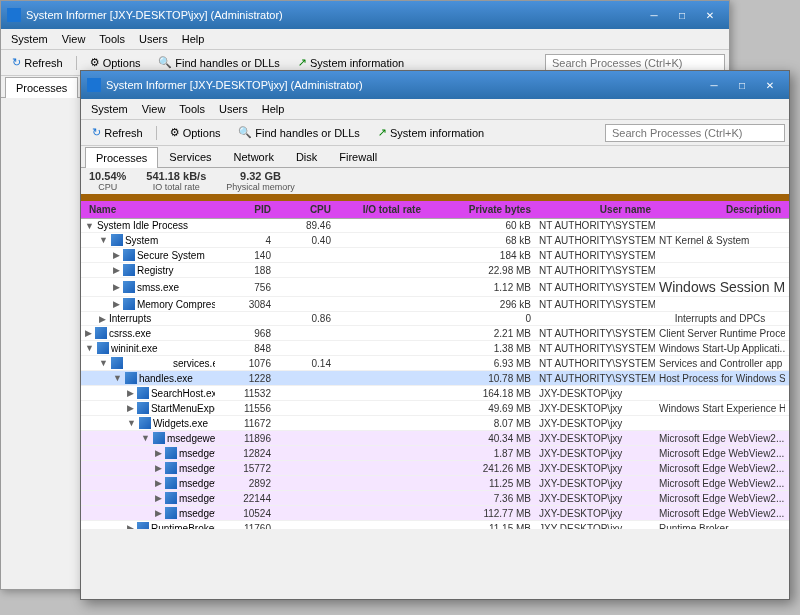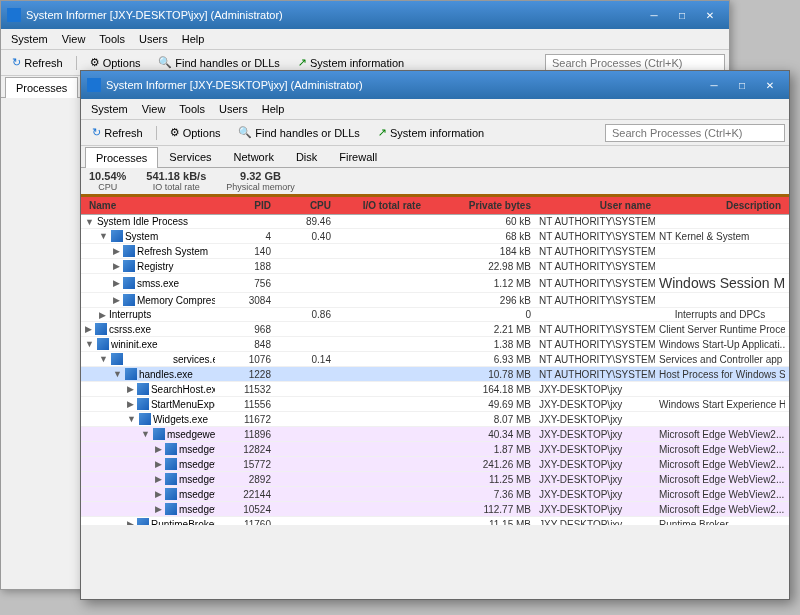--- a/index.html
+++ b/index.html
@@ -32,25 +32,25 @@
     .bg-menubar { background: #f0f0f0; padding: 2px 4px; display: flex; gap: 2px; border-bottom: 1px solid #ccc; }
     .bg-menubar span { padding: 2px 6px; cursor: pointer; font-size: 11px; }
 
     .bg-toolbar { background: #f0f0f0; padding: 3px 4px; display: flex; align-items: center; gap: 4px; border-bottom: 1px solid #ccc; }
     .toolbar-btn { display: flex; align-items: center; gap: 3px; padding: 2px 6px; border: 1px solid transparent; cursor: pointer; font-size: 11px; background: transparent; }
 
     .bg-tabs { display: flex; align-items: center; background: #f0f0f0; border-bottom: 1px solid #aaa; padding: 0 4px; }
     .bg-tab { padding: 4px 10px; font-size: 11px; cursor: pointer; border: 1px solid transparent; border-bottom: none; }
     .bg-tab.active { background: white; border-color: #aaa; margin-bottom: -1px; }
 
-    .stats-bar { display: flex; align-items: center; background: #f0f0f0; border-bottom: 3px solid #a16207; padding: 2px 8px; gap: 20px; }
+    .stats-bar { display: flex; align-items: center; background: #f0f0f0; border-bottom: 7px solid #a16207; padding: 2px 8px; gap: 20px; }
     .stat-item { display: flex; flex-direction: column; align-items: center; font-size: 10px; }
     .stat-value { font-weight: bold; color: #333; font-size: 11px; }
 
-    .table-header { display: grid; grid-template-columns: 1fr 60px 60px 90px 110px 120px 1fr; background: #ef4444; border-bottom: 1px solid #aaa; padding: 2px 4px; }
+    .table-header { display: grid; grid-template-columns: 1fr 60px 60px 90px 110px 120px 1fr; background: #d946ef; border-bottom: 1px solid #aaa; padding: 2px 4px; }
     .th { font-size: 10px; color: #333; font-weight: bold; text-align: right; padding: 1px 4px; }
     .th:first-child { text-align: left; }
 
     .process-list { overflow-y: auto; flex: 1; background: white; }
     .proc-row { display: grid; grid-template-columns: 1fr 60px 60px 90px 110px 120px 1fr; padding: 1px 4px; border-bottom: 1px solid #f0f0f0; align-items: center; cursor: pointer; }
     .proc-row.selected { background: #cce0ff; }
     .proc-row.highlighted { background: #f5e6ff; }
 
     .proc-name { display: flex; align-items: center; gap: 2px; font-size: 10px; white-space: nowrap; overflow: hidden; }
     .proc-val { text-align: right; font-size: 10px; padding: 0 4px; color: #333; }
@@ -229,21 +229,21 @@
     <div class="proc-val">0.40</div>
     <div class="proc-val"></div>
     <div class="proc-val">68 kB</div>
     <div class="proc-val" style="text-align:left;font-size:10px;overflow:hidden;white-space:nowrap;">NT AUTHORITY\SYSTEM</div>
     <div class="proc-val" style="text-align:left;font-size:10px;overflow:hidden;white-space:nowrap;">NT Kernel &amp; System</div>
   </div>
         <div class="proc-row">
     <div class="proc-name" style="padding-left:28px;">
       <span style="color:#666;font-size:9px;margin-right:1px;">▶</span>
       <div style="width:12px;height:12px;background:linear-gradient(135deg,#4a90d9,#1a60b9);flex-shrink:0;"></div>
-      <span style="font-size:10px;overflow:hidden;white-space:nowrap;">Refresh System</span>
+      <span style="font-size:10px;overflow:hidden;white-space:nowrap;">Secure System</span>
     </div>
     <div class="proc-val">140</div>
     <div class="proc-val"></div>
     <div class="proc-val"></div>
     <div class="proc-val">184 kB</div>
     <div class="proc-val" style="text-align:left;font-size:10px;overflow:hidden;white-space:nowrap;">NT AUTHORITY\SYSTEM</div>
     <div class="proc-val" style="text-align:left;font-size:10px;overflow:hidden;white-space:nowrap;"></div>
   </div>
         <div class="proc-row">
     <div class="proc-name" style="padding-left:28px;">

